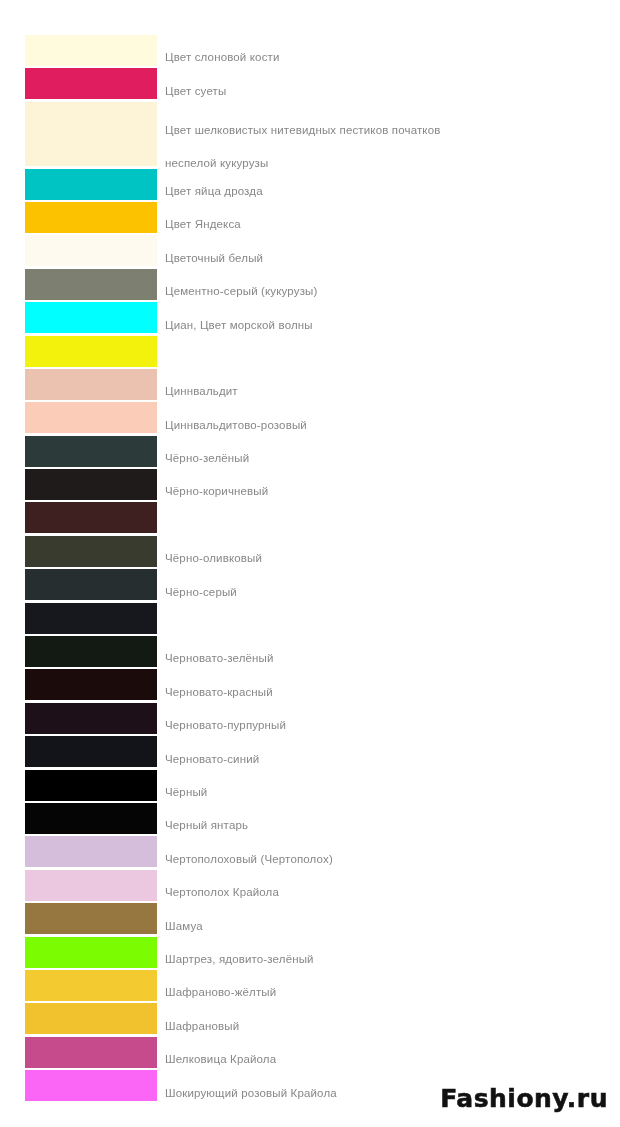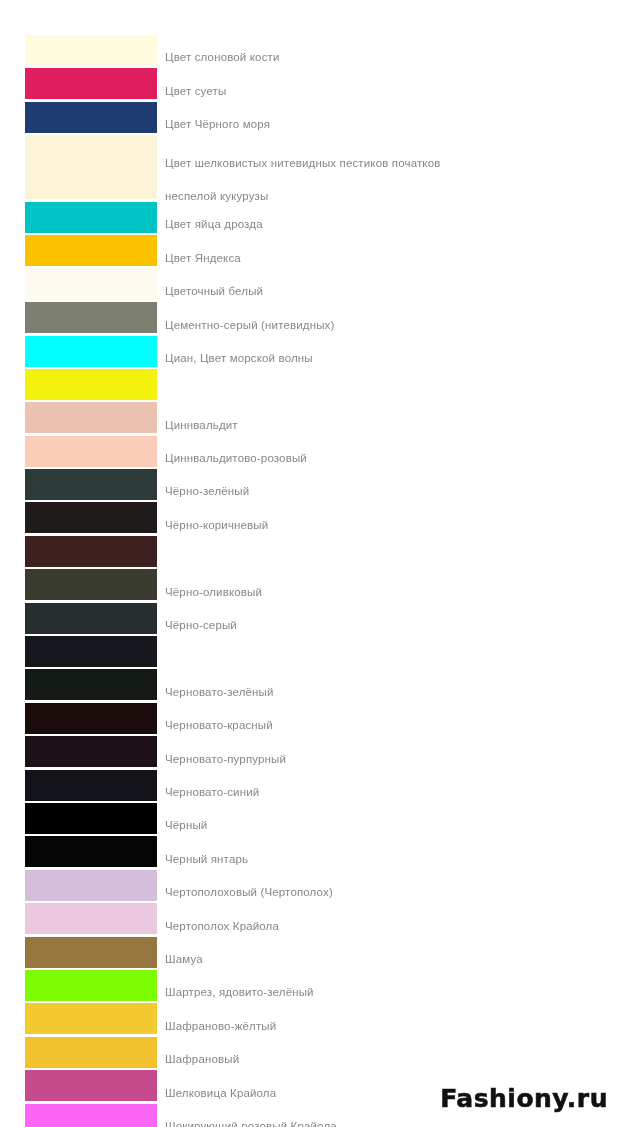--- a/index.html
+++ b/index.html
@@ -93,44 +93,40 @@
 
   <div id="swatch-list">
       <div class="swatch-row">
         <div class="swatch-chip" style="background: rgb(255, 251, 220);"></div>
         <div class="swatch-label">Цвет слоновой кости</div>
       </div>
       <div class="swatch-row">
         <div class="swatch-chip" style="background: rgb(224, 30, 95);"></div>
         <div class="swatch-label">Цвет суеты</div>
       </div>
-      <div class="swatch-row">
-        <div class="swatch-chip" style="background: rgb(31, 60, 114);"></div>
-        <div class="swatch-label">Цвет Чёрного моря</div>
-      </div>
       <div class="swatch-row tall">
         <div class="swatch-chip" style="background: rgb(253, 244, 215);"></div>
         <div class="swatch-label">Цвет шелковистых нитевидных пестиков початков
 неспелой кукурузы</div>
       </div>
       <div class="swatch-row">
         <div class="swatch-chip" style="background: rgb(0, 196, 196);"></div>
         <div class="swatch-label">Цвет яйца дрозда</div>
       </div>
       <div class="swatch-row">
         <div class="swatch-chip" style="background: rgb(252, 194, 0);"></div>
         <div class="swatch-label">Цвет Яндекса</div>
       </div>
       <div class="swatch-row">
         <div class="swatch-chip" style="background: rgb(255, 250, 240);"></div>
         <div class="swatch-label">Цветочный белый</div>
       </div>
       <div class="swatch-row">
         <div class="swatch-chip" style="background: rgb(125, 127, 112);"></div>
-        <div class="swatch-label">Цементно-серый (нитевидных)</div>
+        <div class="swatch-label">Цементно-серый (кукурузы)</div>
       </div>
       <div class="swatch-row">
         <div class="swatch-chip" style="background: rgb(0, 255, 255);"></div>
         <div class="swatch-label">Циан, Цвет морской волны</div>
       </div>
       <div class="swatch-row">
         <div class="swatch-chip" style="background: rgb(242, 242, 13);"></div>
       </div>
       <div class="swatch-row">
         <div class="swatch-chip" style="background: rgb(235, 194, 175);"></div>

